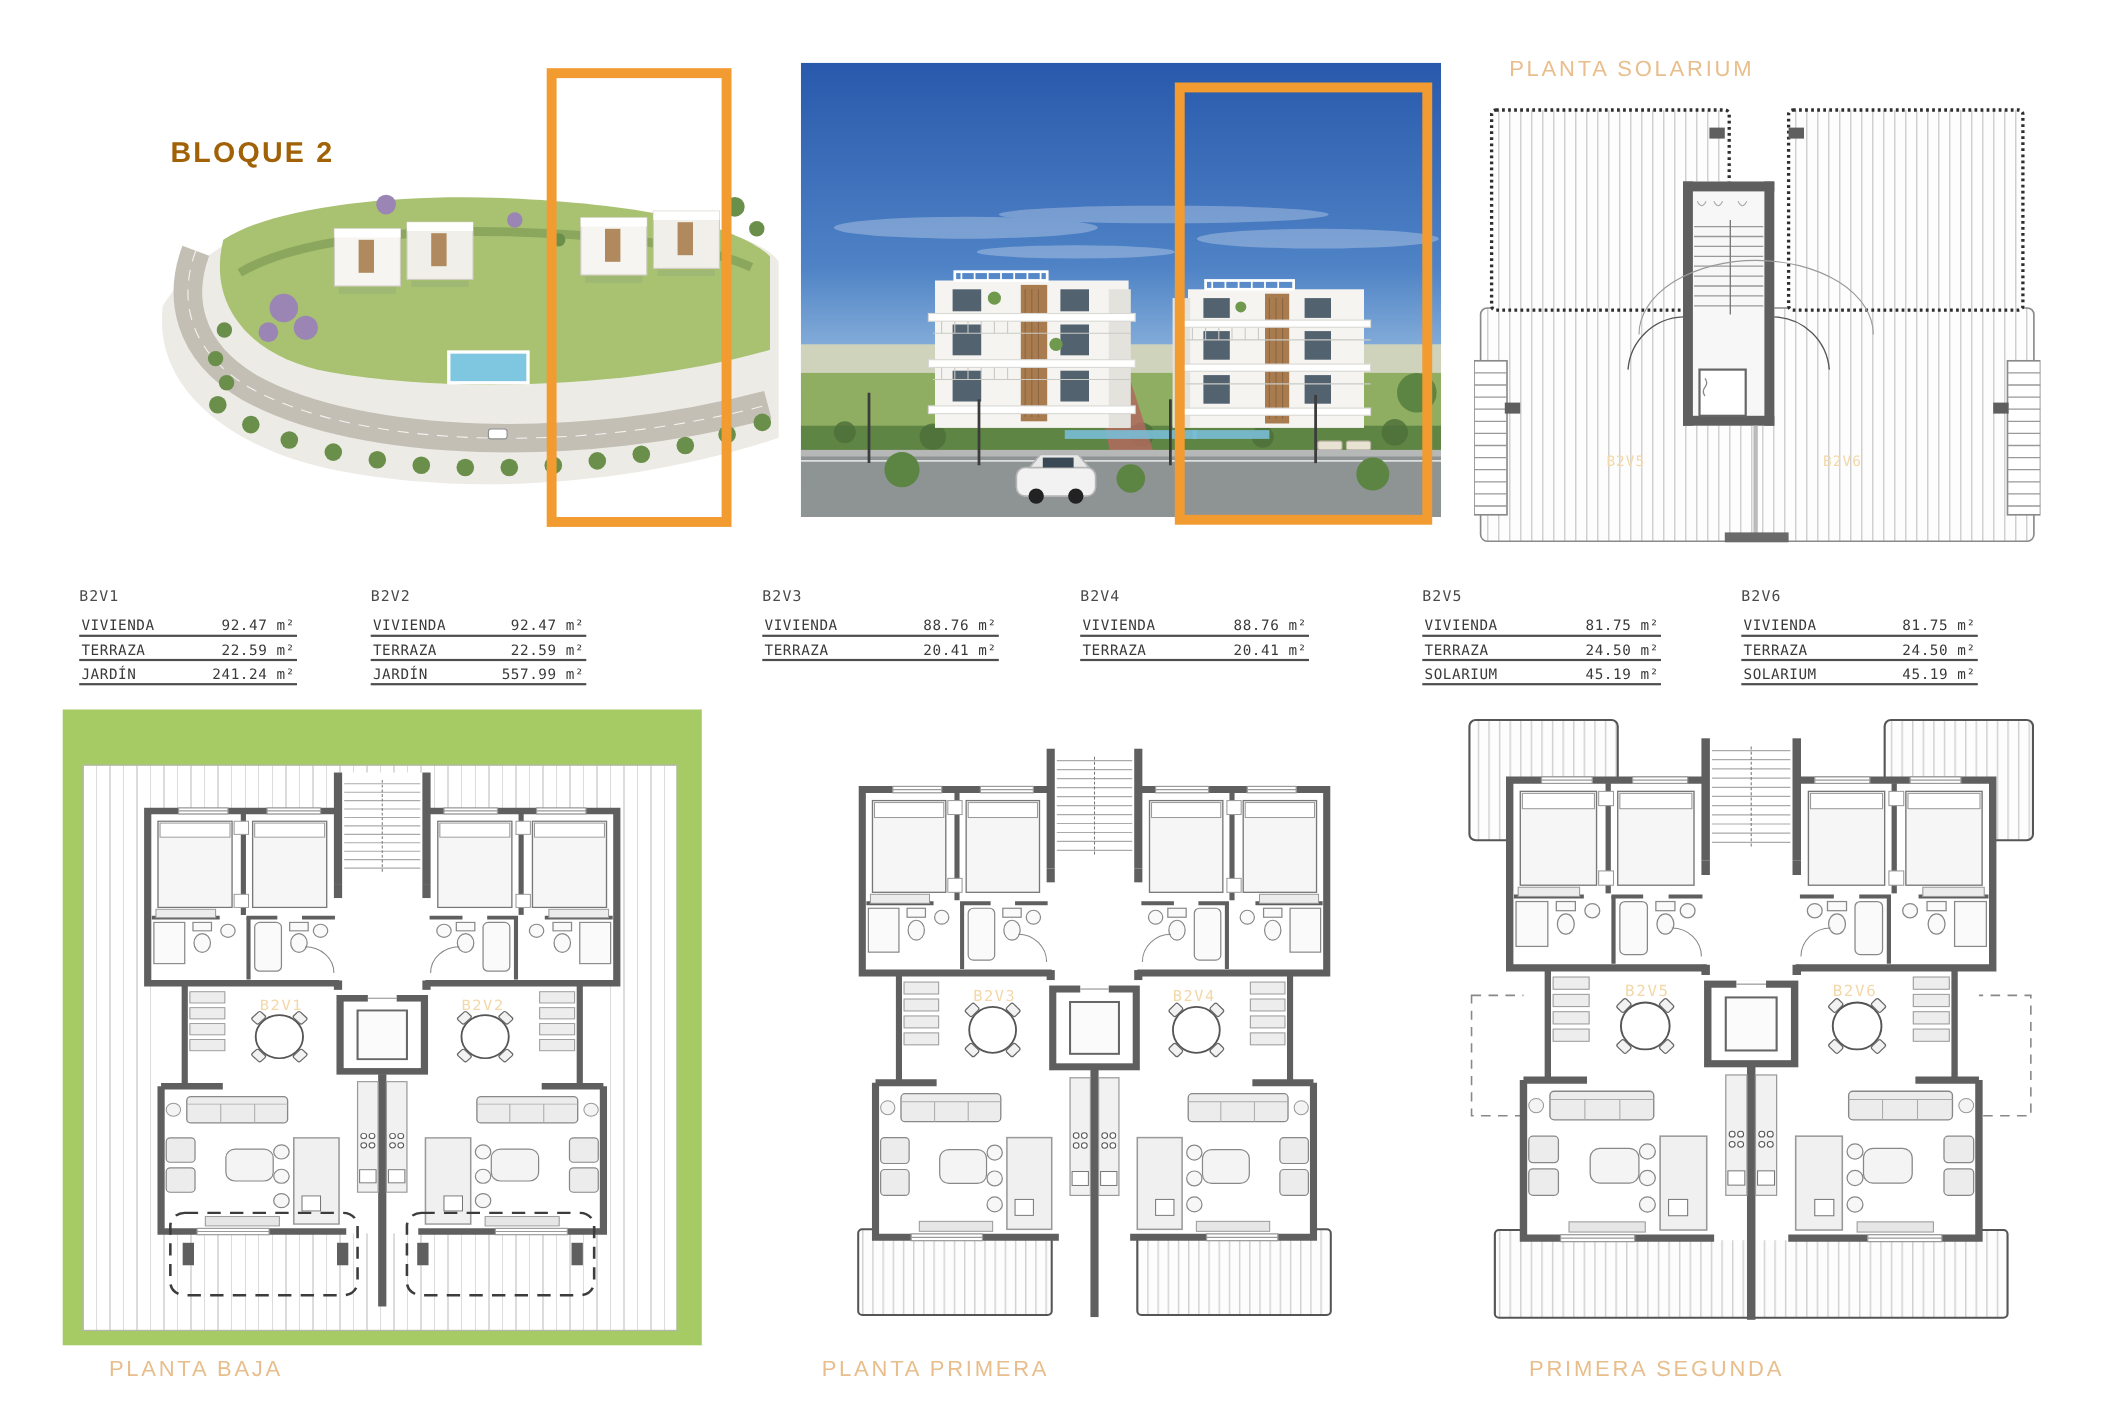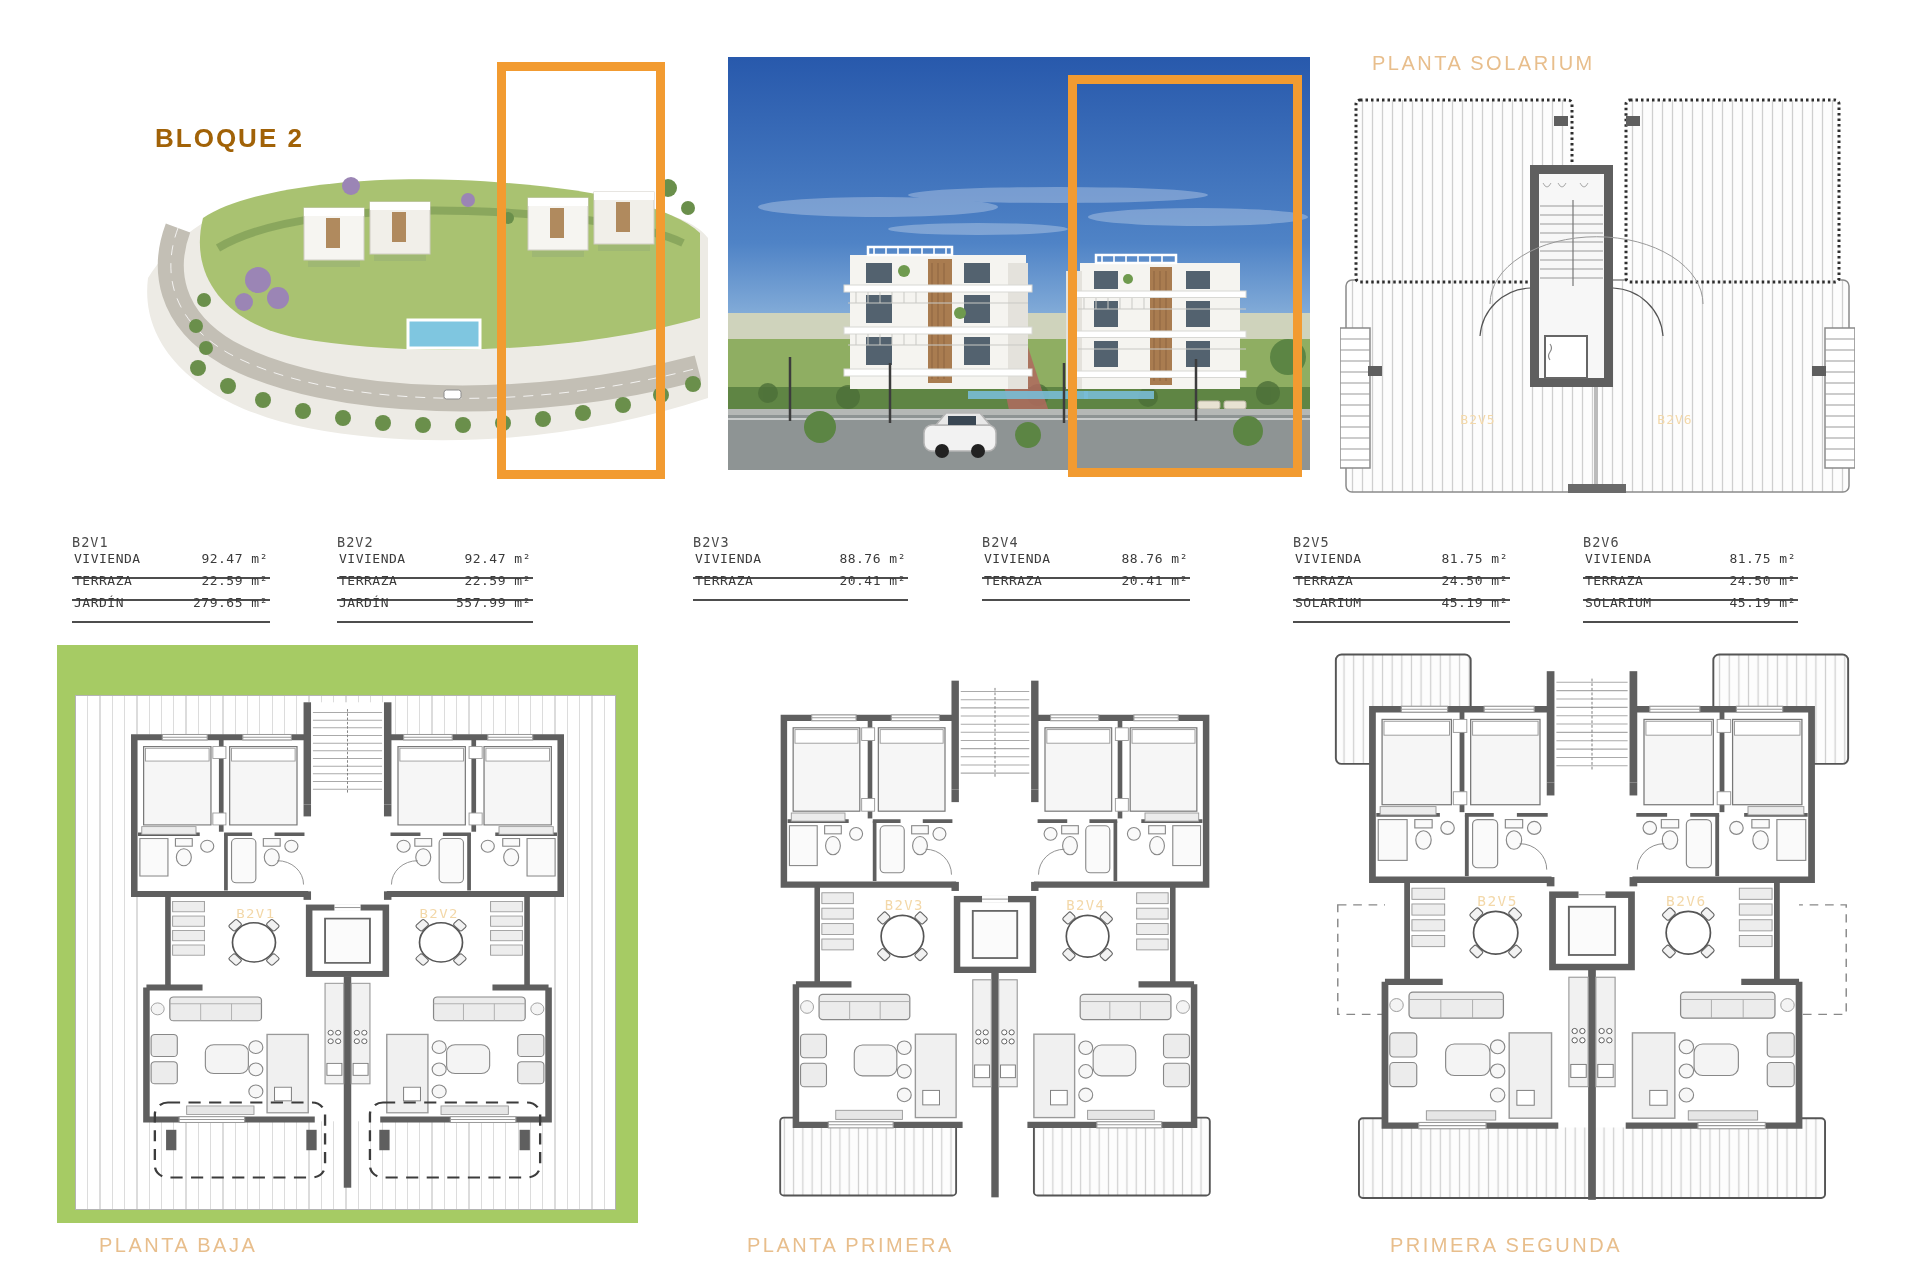--- a/index.html
+++ b/index.html
@@ -27,21 +27,21 @@
 
   .hl-rect{
     position:absolute;border:9px solid var(--accent-orange);
     background:transparent;z-index:5;
   }
 
   
   .area-table{position:absolute;top:534px;font-family:"DejaVu Sans Mono","Liberation Mono",monospace;color:#3a3a3a}
   .area-table .tid{font-size:13.5px;letter-spacing:1px;margin-bottom:7px;color:#4a4a4a}
   .area-table .trow{display:flex;justify-content:space-between;align-items:flex-end;
-     border-bottom:2px solid #4d4d4d;padding:1px 2px 11px 2px;height:22px;font-size:13px;letter-spacing:.5px}
+     border-bottom:2px solid #4d4d4d;padding:1px 2px 0 2px;height:22px;font-size:13px;letter-spacing:.5px}
   .area-table .tval{}
 
   
   .baja-wrap{position:absolute;left:57px;top:645px;width:581px;height:578px;background:var(--garden-green)}
   .baja-white{
     position:absolute;left:18px;top:50px;width:541px;height:515px;
     background:repeating-linear-gradient(90deg,#ffffff 0 11px,#dcdcdc 11px 12.3px);
     border:1px solid #b4b4b4;
   }
   svg text{font-family:"DejaVu Sans Mono","Liberation Mono",monospace}
@@ -439,21 +439,21 @@
     <div class="trow">
       <span class="tlab">VIVIENDA</span>
       <span class="tval">92.47 m²</span>
       </div>
     <div class="trow">
       <span class="tlab">TERRAZA</span>
       <span class="tval">22.59 m²</span>
       </div>
     <div class="trow">
       <span class="tlab">JARDÍN</span>
-      <span class="tval">279.65 m²</span>
+      <span class="tval">241.24 m²</span>
       </div>
   </div>
 
   <div class="area-table" style="left:337px;width:196px">
     <div class="tid">B2V2</div>
     <div class="trow">
       <span class="tlab">VIVIENDA</span>
       <span class="tval">92.47 m²</span>
       </div>
     <div class="trow">

